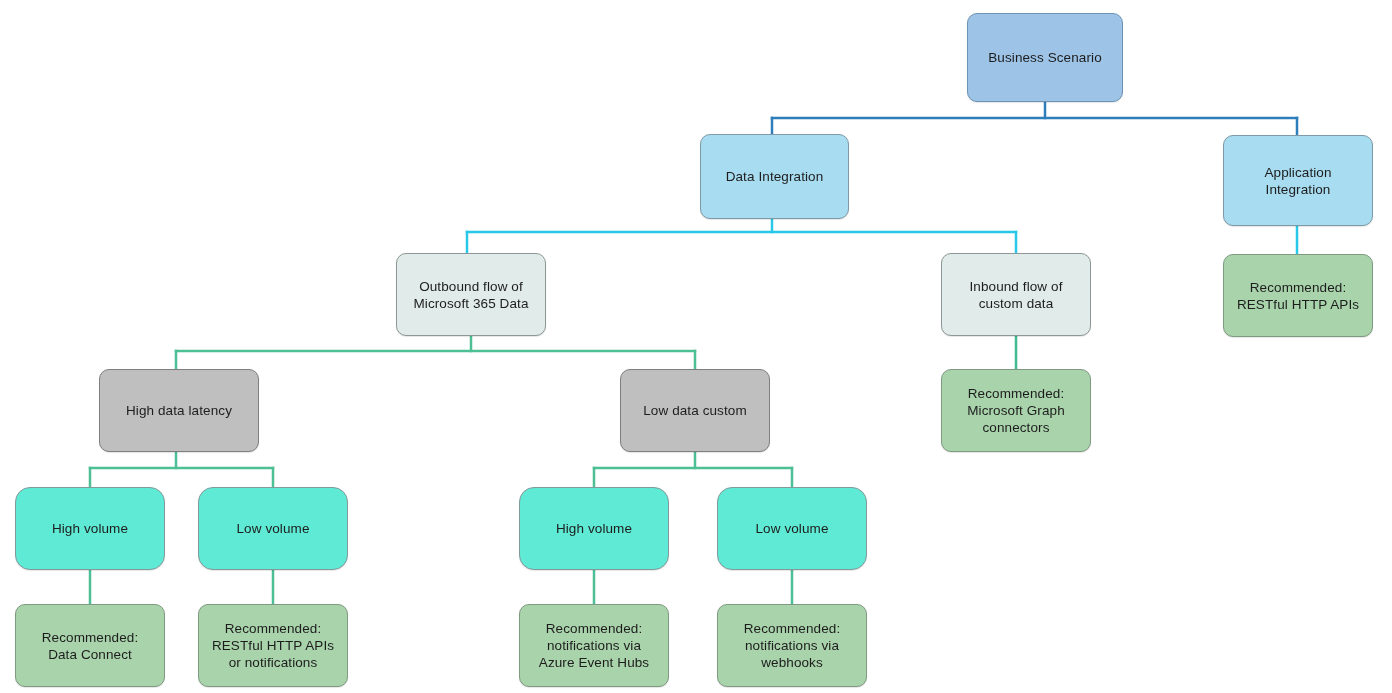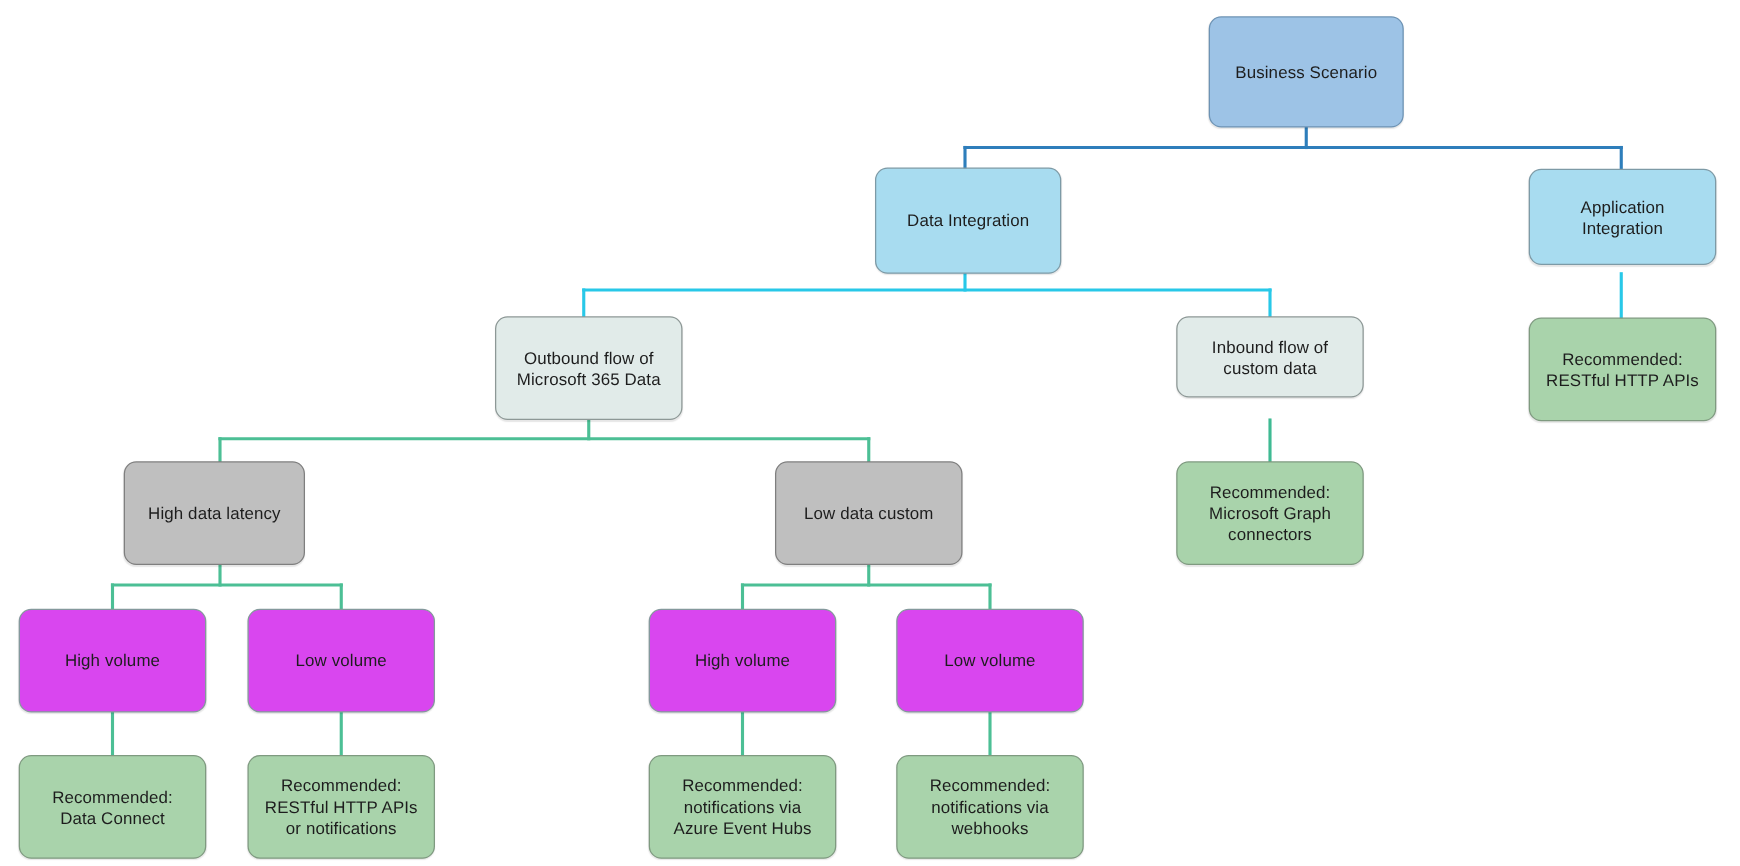--- a/index.html
+++ b/index.html
@@ -45,21 +45,21 @@
     font-size: 13.5px;
     line-height: 17px;
     letter-spacing: 0.1px;
     color: #1d1d1d;
     white-space: pre-line;
   }
   .node.root     { background: #9dc3e6; border-color: #6d93b4; }
   .node.branch   { background: #a8dcf0; border-color: #7d9aa6; }
   .node.flow     { background: #e1ebe9; border-color: #8d9896; }
   .node.latency  { background: #bfbfbf; border-color: #7f7f7f; }
-  .node.volume   { background: #d946ef; border-color: #84999c; }
+  .node.volume   { background: #5eead4; border-color: #84999c; border-radius: 15px; }
   .node.recommend{ background: #a9d3ab; border-color: #7f9a80; }
 </style>
 </head>
 <body>
 
 <div id="diagram-canvas">
 
   <svg id="connector-layer" viewBox="0 0 1392 693" width="1392" height="693" xmlns="http://www.w3.org/2000/svg">
 
     <g stroke="#2e7ebb" stroke-width="2.5" fill="none" stroke-linecap="square">
@@ -114,41 +114,41 @@
   </svg>
 
   <div class="node root" style="left:967px; top:13px; width:156px; height:89px;">
     <span class="node-label">Business Scenario</span>
   </div>
 
   <div class="node branch" style="left:700px; top:134px; width:149px; height:85px;">
     <span class="node-label">Data Integration</span>
   </div>
 
-  <div class="node branch" style="left:1223px; top:135px; width:150px; height:77px;">
+  <div class="node branch" style="left:1223px; top:135px; width:150px; height:91px;">
     <span class="node-label">Application
 Integration</span>
   </div>
 
   <div class="node flow" style="left:396px; top:253px; width:150px; height:83px;justify-content:center;">
     <span class="node-label">Outbound flow of
 Microsoft 365 Data</span>
   </div>
 
-  <div class="node flow" style="left:941px; top:253px; width:150px; height:65px;">
+  <div class="node flow" style="left:941px; top:253px; width:150px; height:83px;">
     <span class="node-label">Inbound flow of
 custom data</span>
   </div>
 
   <div class="node recommend" style="left:1223px; top:254px; width:150px; height:83px;">
     <span class="node-label">Recommended:
 RESTful HTTP APIs</span>
   </div>
 
-  <div class="node latency" style="left:99px; top:369px; width:145px; height:83px;">
+  <div class="node latency" style="left:99px; top:369px; width:160px; height:83px;">
     <span class="node-label">High data latency</span>
   </div>
 
   <div class="node latency" style="left:620px; top:369px; width:150px; height:83px;">
     <span class="node-label">Low data custom</span>
   </div>
 
   <div class="node recommend" style="left:941px; top:369px; width:150px; height:83px;">
     <span class="node-label">Recommended:
 Microsoft Graph

